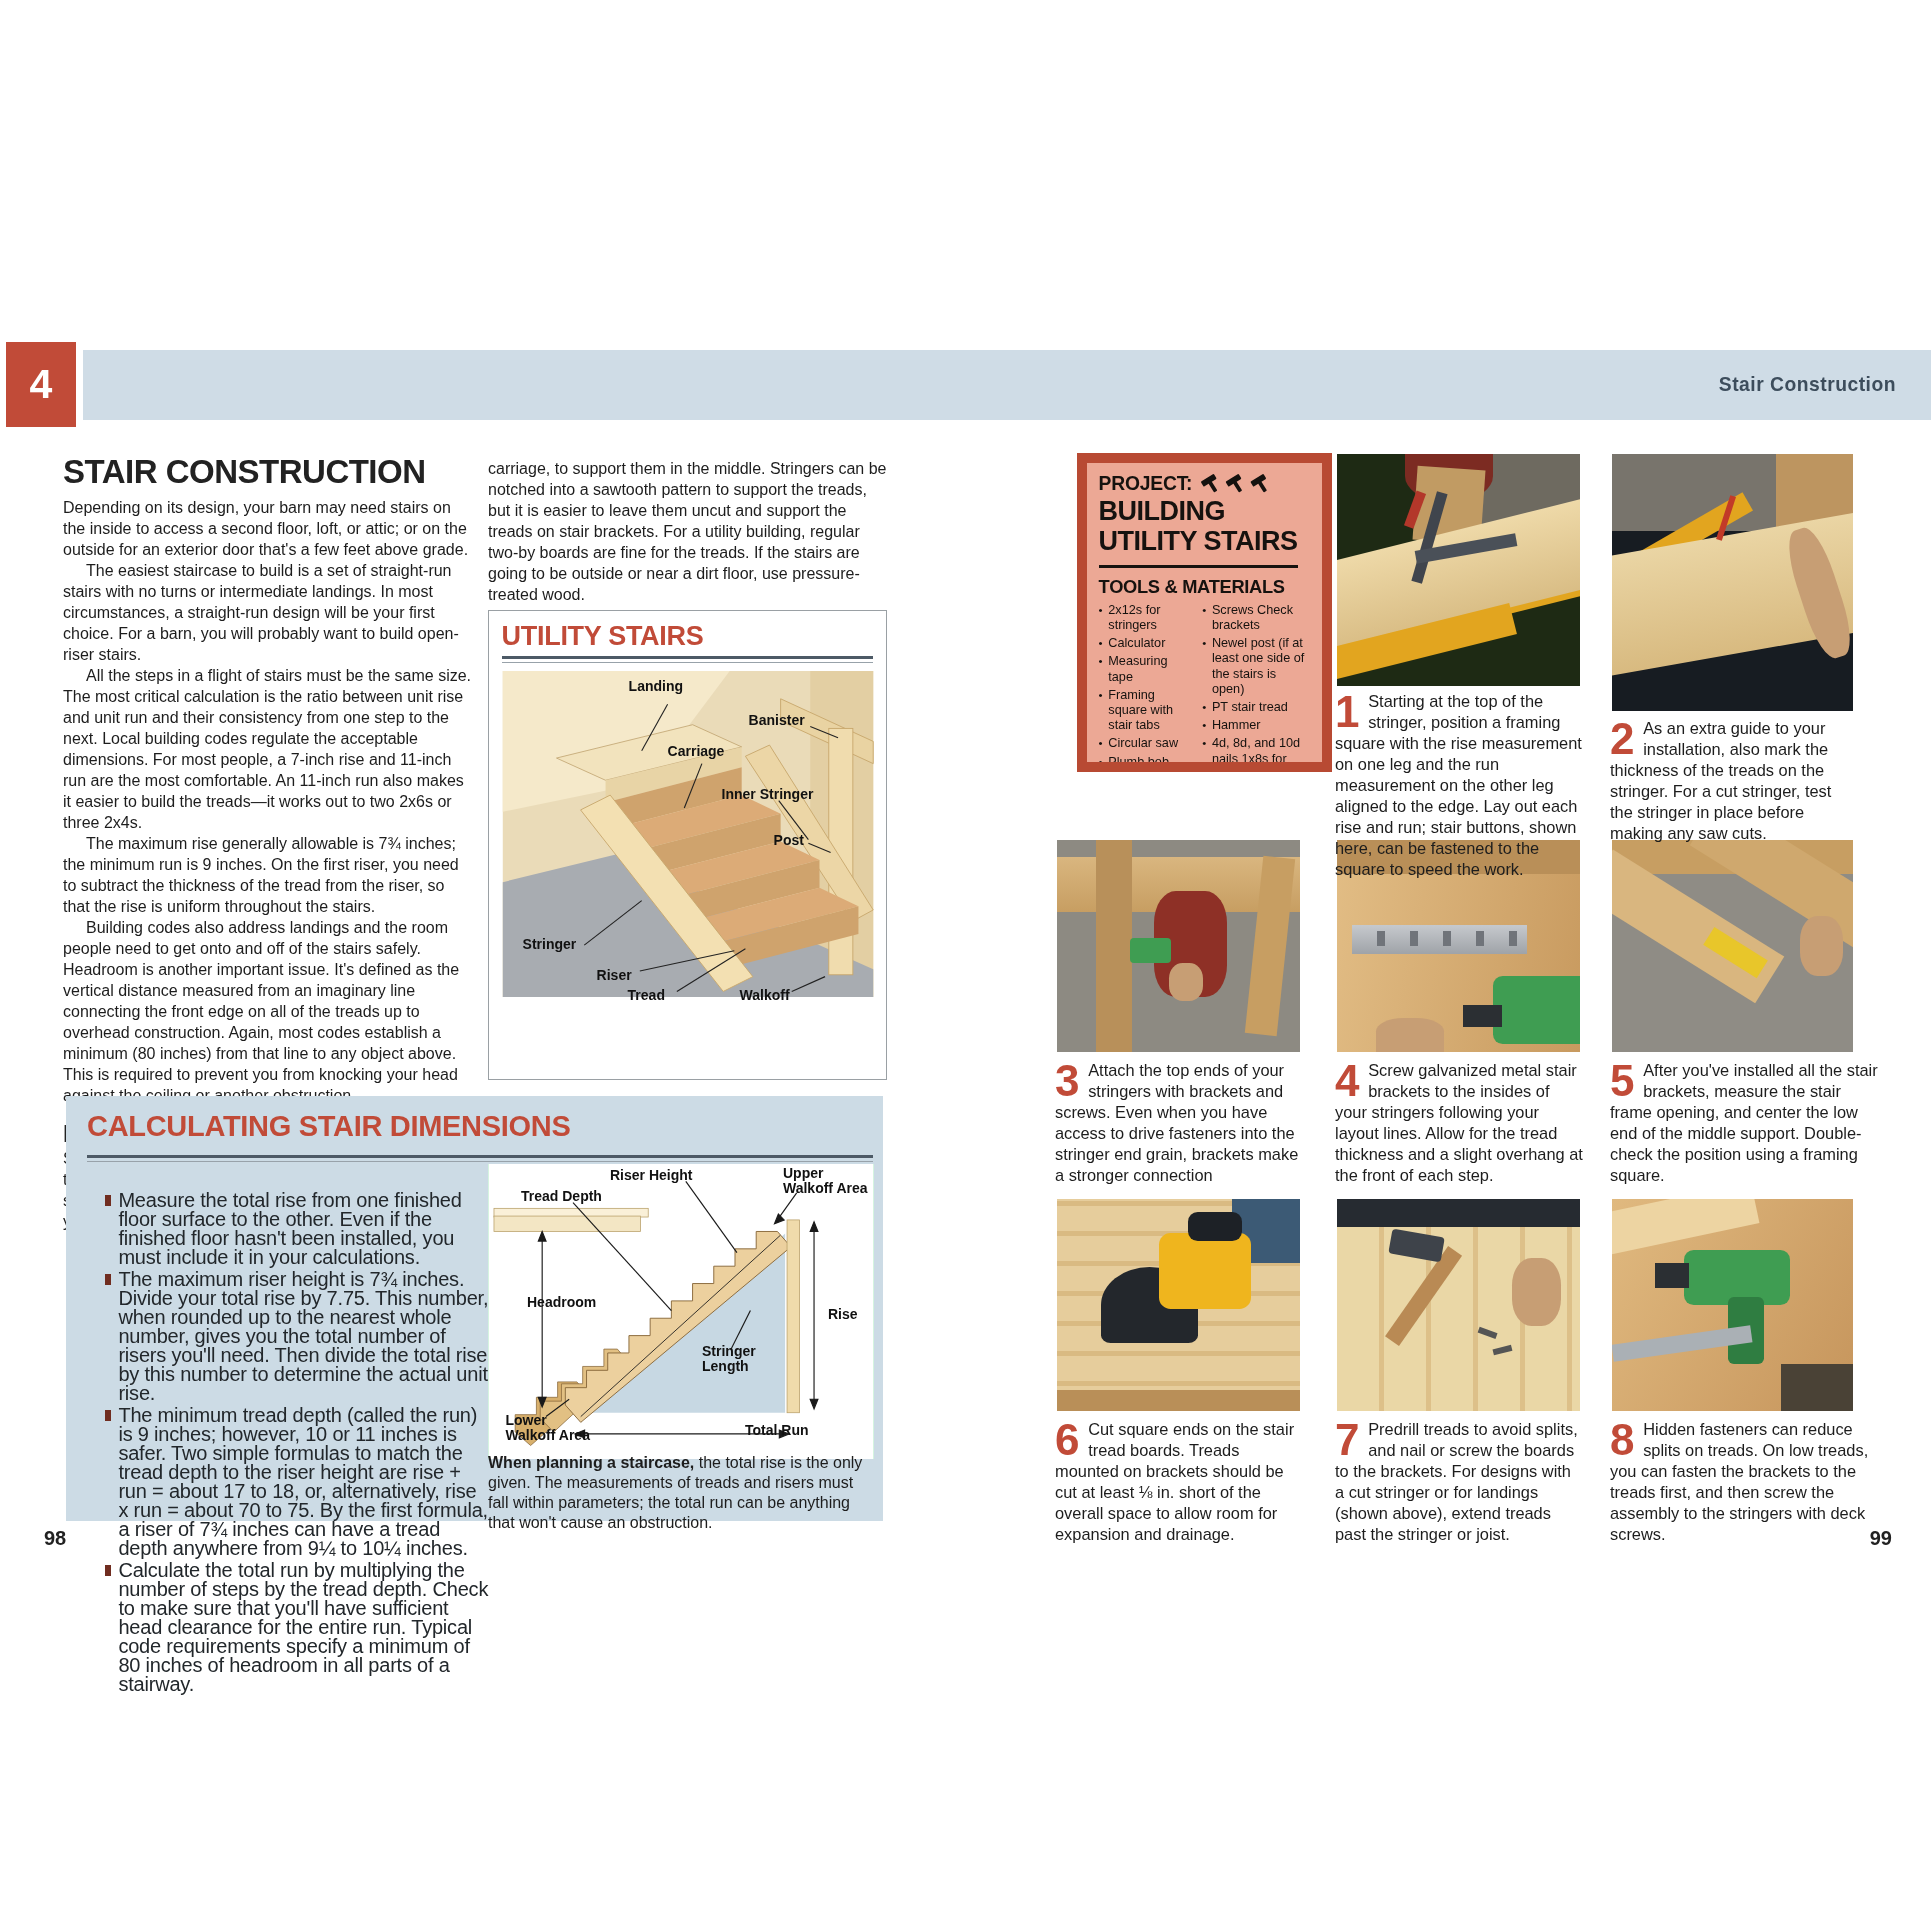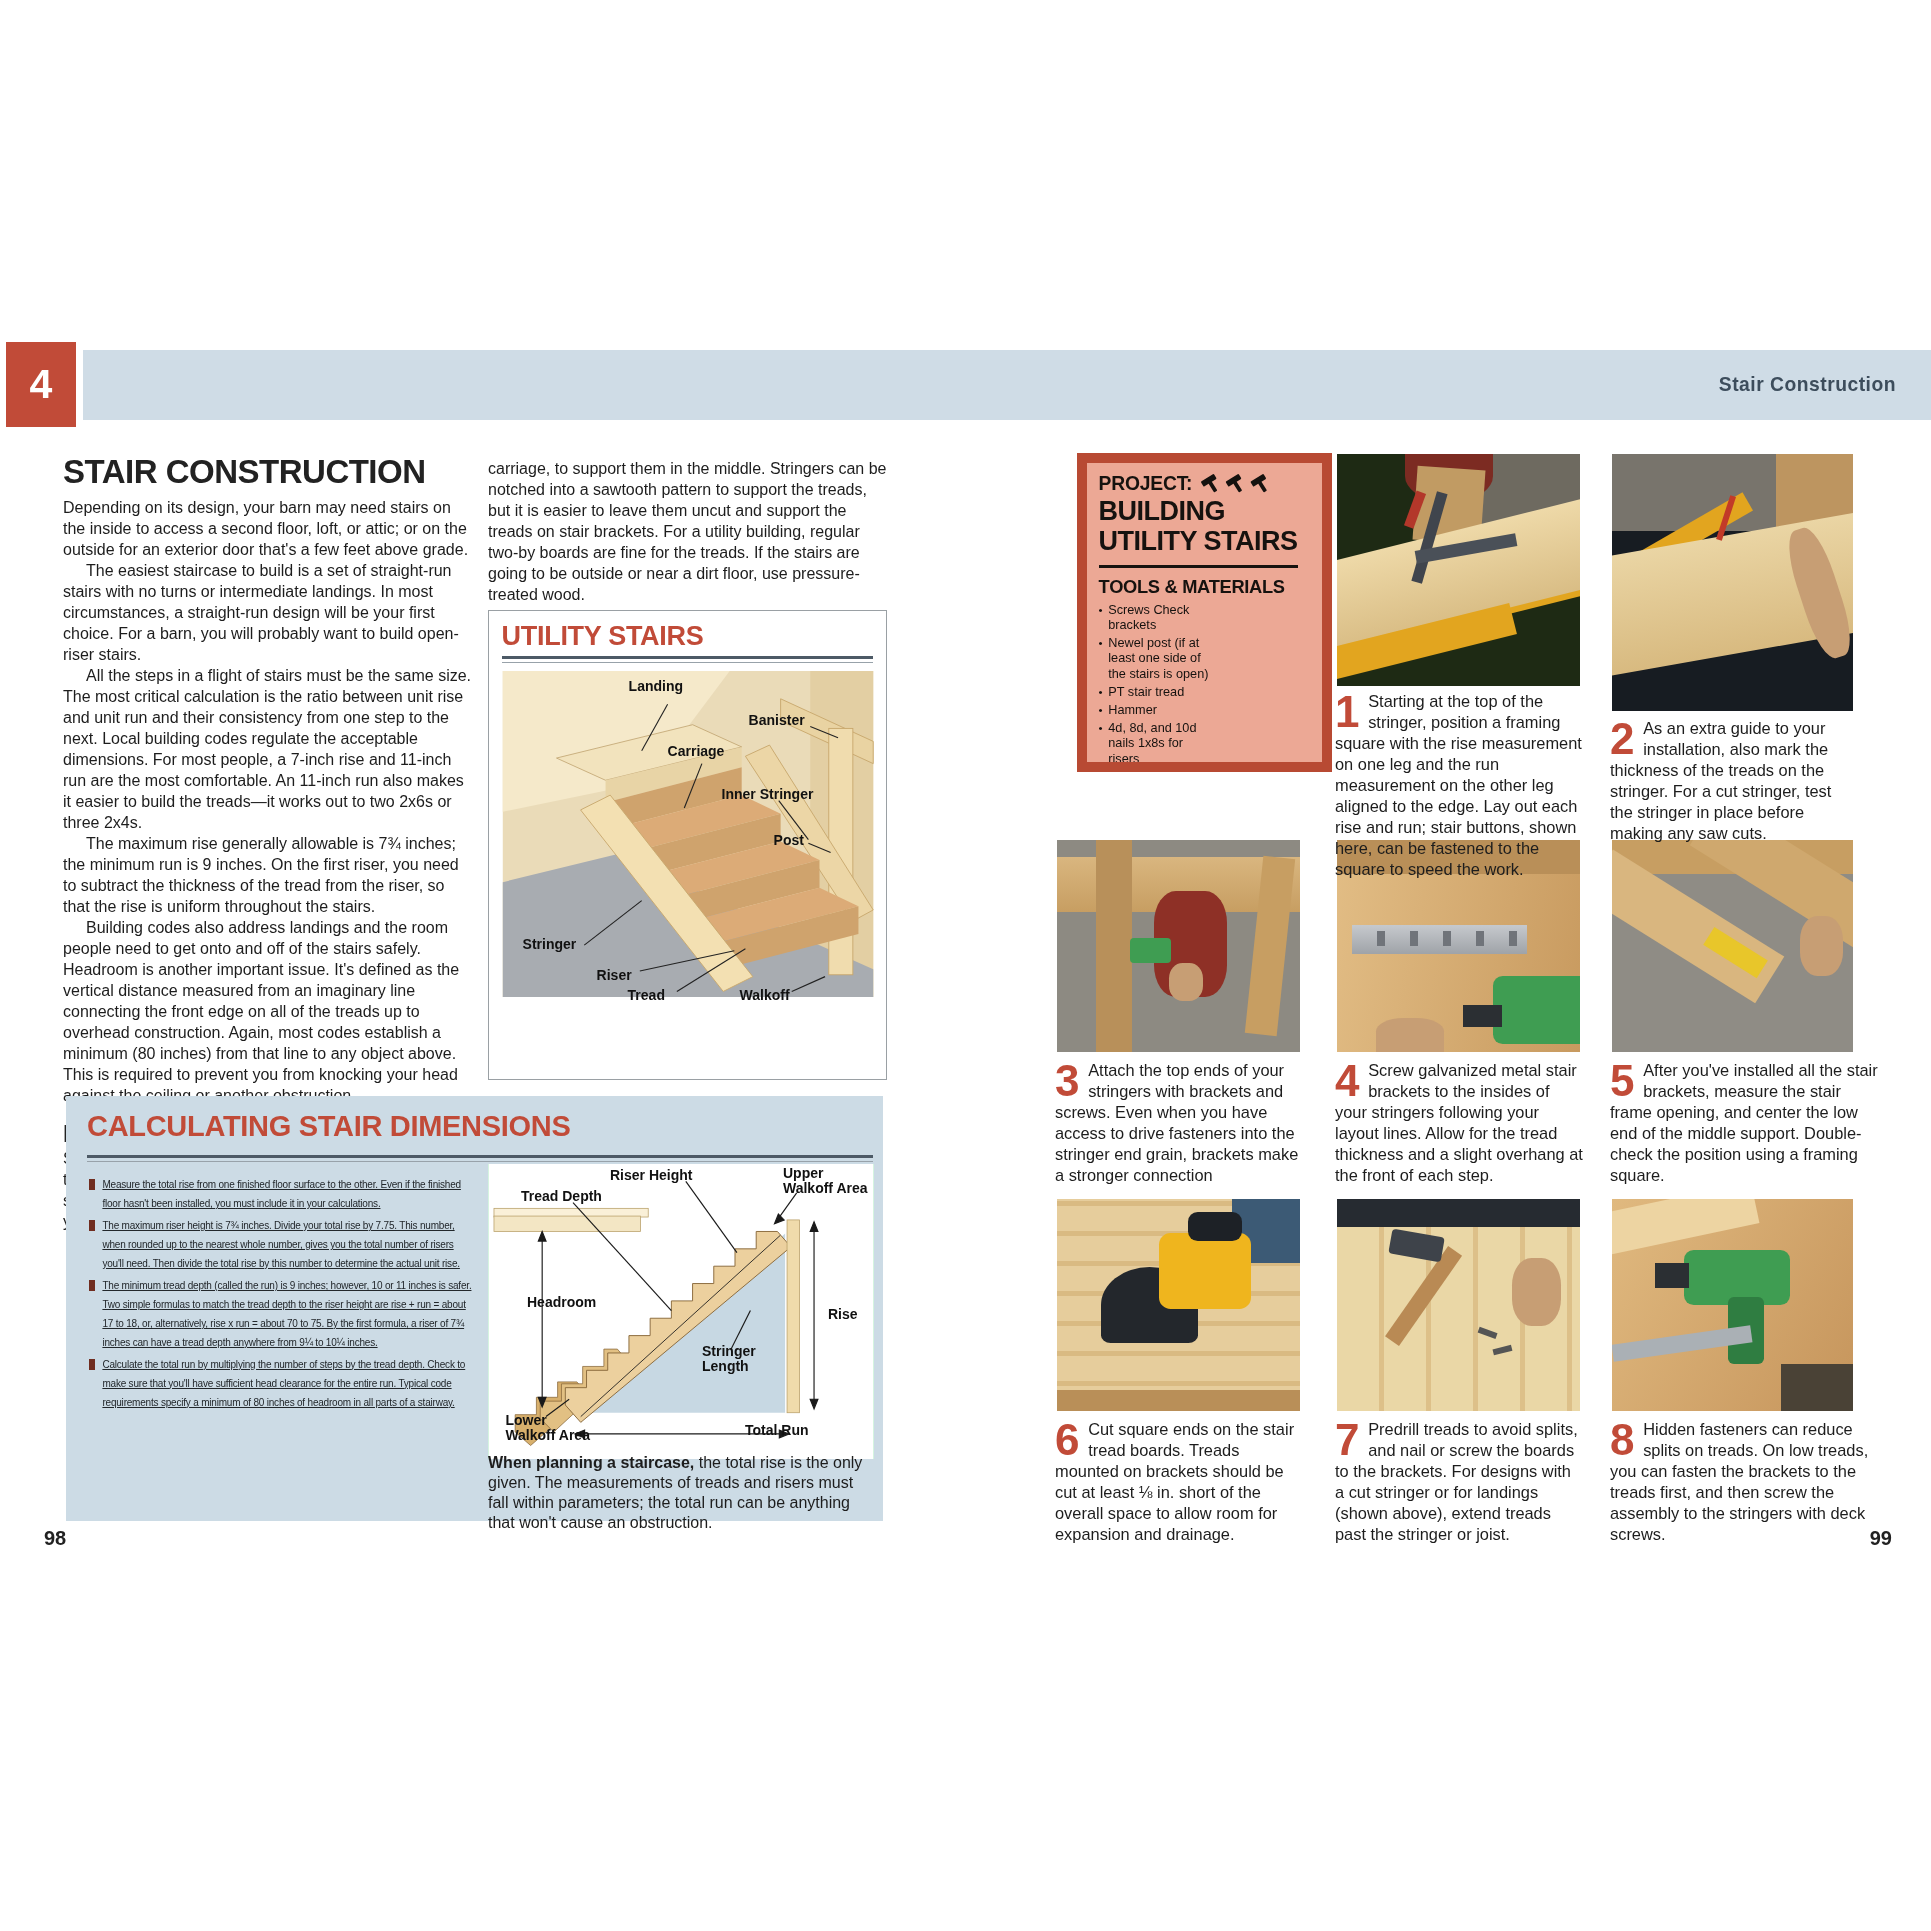--- a/index.html
+++ b/index.html
@@ -32,22 +32,22 @@
   .diagram{position:relative;margin-top:7.7px;}
   .dg{position:absolute;font-size:14px;line-height:15px;font-weight:bold;color:#111;white-space:nowrap;}
   .dg.wrap{white-space:normal;}
   .boxcap{font-size:16px;line-height:20px;margin-top:6.8px;color:#1d1d1d;}
   .b{font-weight:bold;}
 
   
   .cbox{position:absolute;left:66px;top:1096px;width:817px;height:425px;background:#ccdbe5;box-sizing:border-box;}
   .cbox .boxtitle{position:absolute;left:21px;top:13.5px;font-size:29px;}
   .cbox .boxrule{position:absolute;left:21px;right:9.7px;top:54px;}
-  ul.bullets{position:absolute;left:21px;top:79px;width:386px;margin:0;padding:0;list-style:none;
-             font-size:10px;line-height:19px;letter-spacing:-0.2px;color:#22272b;text-decoration:underline;}
+  ul.bullets{position:absolute;left:21px;top:79px;width:386px;margin:16px;padding:0;list-style:none;
+             font-size:20px;line-height:19px;letter-spacing:-0.2px;color:#22272b;}
   ul.bullets li{position:relative;padding-left:15.4px;margin-bottom:2.9px;}
   ul.bullets li::before{content:"";position:absolute;left:1.9px;top:3.9px;width:5.8px;height:11.6px;background:#702d20;}
   .wpanel{position:absolute;left:422px;top:60px;width:386px;height:295px;background:#22c55e;}
   .ccap{position:absolute;left:422px;top:357px;width:388px;font-size:16px;line-height:20px;}
 
   
   .pbox{position:absolute;left:1057px;top:453px;width:255px;height:319px;background:#eca895;
         border:10.6px solid #b84a33;box-sizing:border-box;padding:9.7px 11.6px;overflow:hidden;margin-left:20px;}
   .kickrow{display:flex;align-items:center;gap:6.8px;}
   .kicker{font-size:19.3px;font-weight:bold;letter-spacing:-0.2px;color:#16120f;}
@@ -209,20 +209,29 @@
               <rect x="62" y="9" width="4" height="12" rx="1"></rect>
             </g>
         </g>
       </svg>
     </div>
     <div class="ptitle">BUILDING</div>
     <div class="ptitle">UTILITY STAIRS</div>
     <div class="prule"></div>
     <div class="theading">TOOLS &amp; MATERIALS</div>
     <div class="tcols">
+      <ul class="tools tc1">
+        <li>2x12s for stringers</li>
+        <li>Calculator</li>
+        <li>Measuring tape</li>
+        <li>Framing square with stair tabs</li>
+        <li>Circular saw</li>
+        <li>Plumb bob</li>
+
+      </ul>
       <ul class="tools tc2">
         <li>Screws Check brackets</li>
         <li>Newel post (if at least one side of the stairs is open)</li>
         <li>PT stair tread</li>
         <li>Hammer</li>
         <li>4d, 8d, and 10d nails 1x8s for risers</li>
 
       </ul>
     </div>
   </div>

